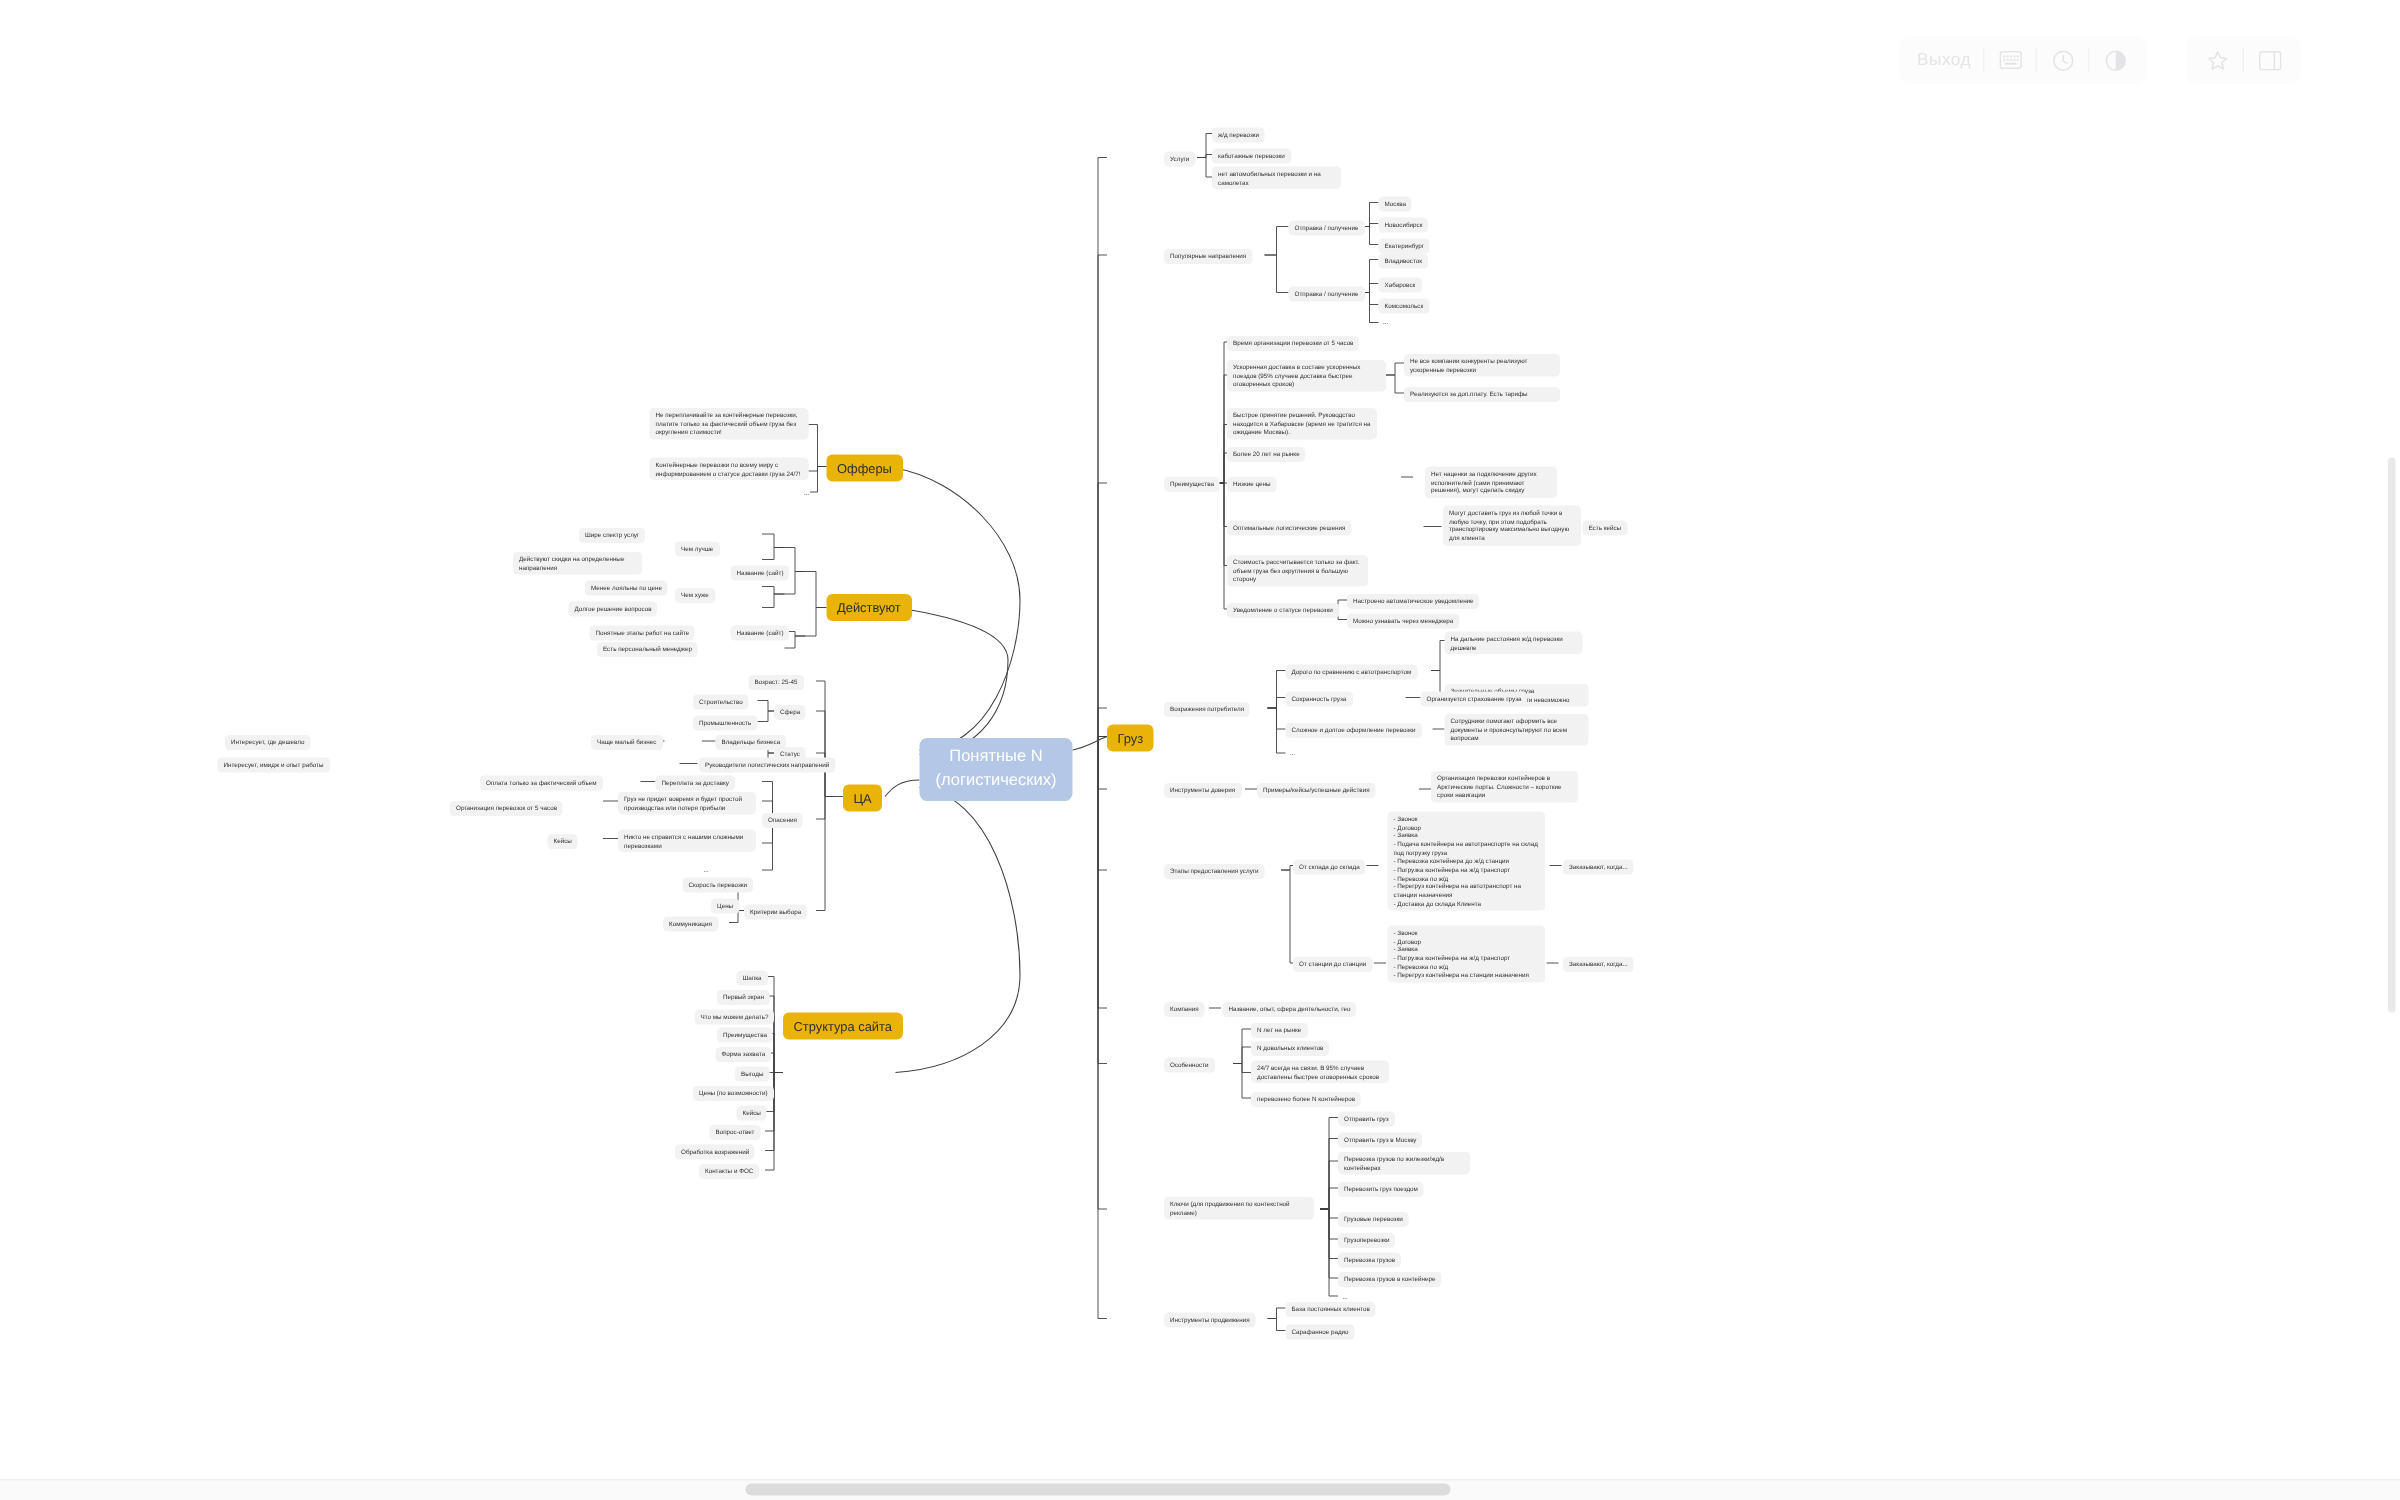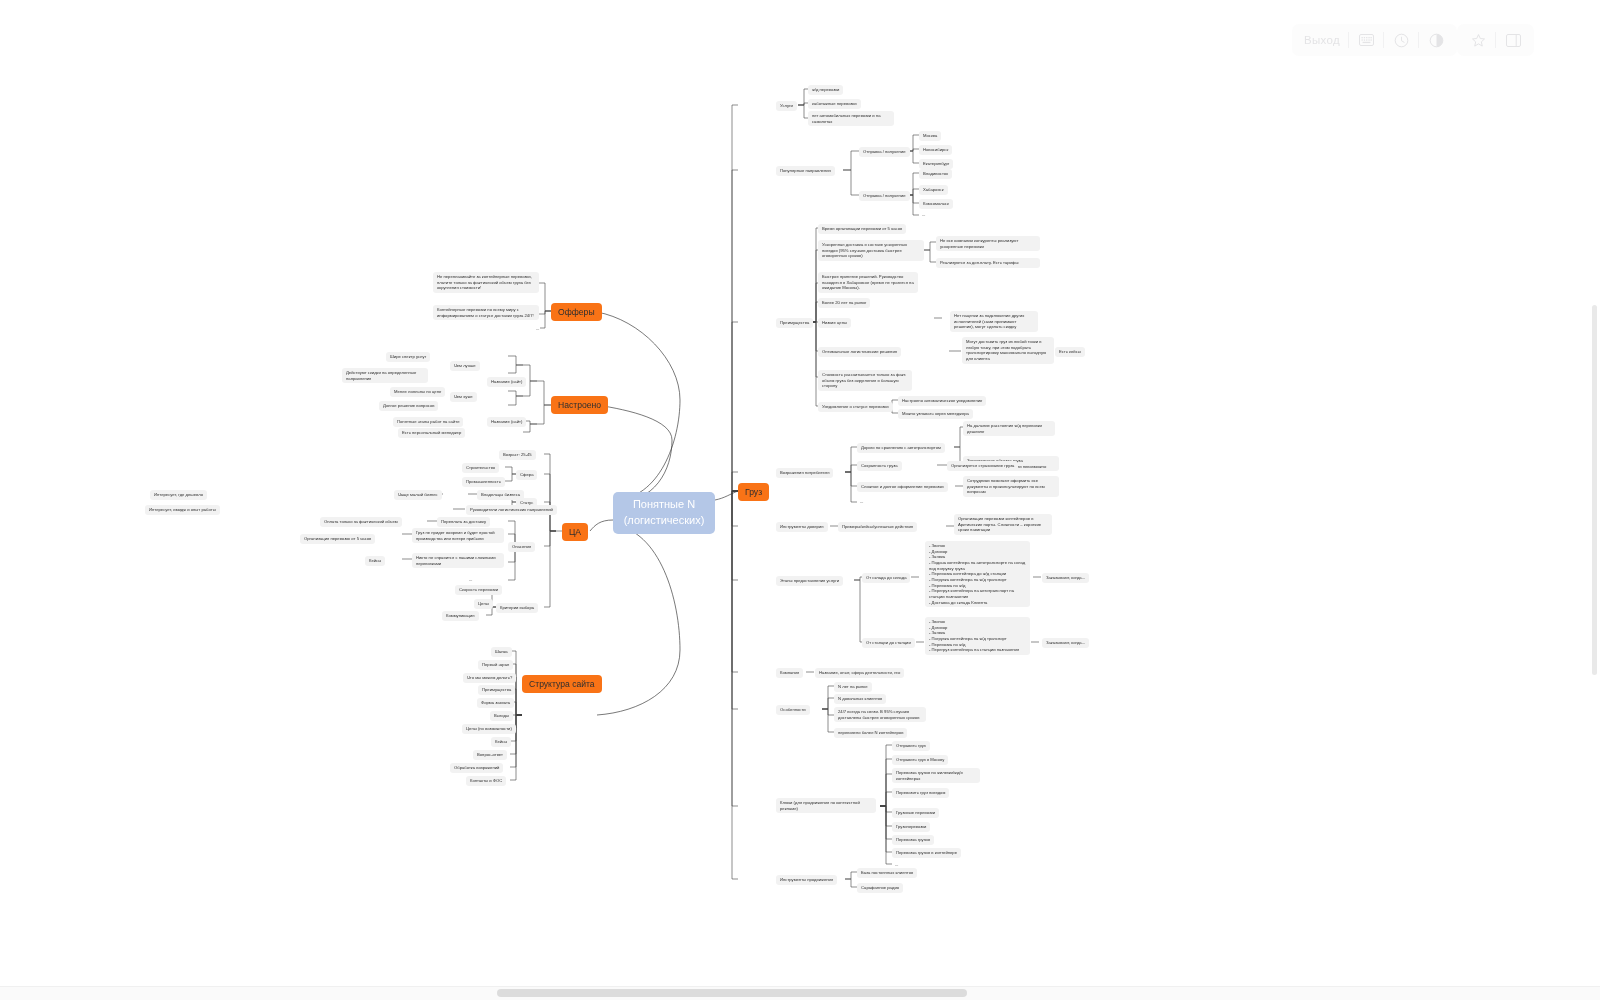--- a/index.html
+++ b/index.html
@@ -8,21 +8,21 @@
     width: 1600px; height: 1000px;
     overflow: hidden;
     background: #ffffff;
     font-family: "Liberation Sans", sans-serif;
   }
   #app { position: relative; width: 1600px; height: 1000px; background:#fff; }
 
   
   .toolbar {
     position: absolute; top: 24px; right: 66px;
-    display: flex; align-items: center; gap: 0;
+    display: flex; align-items: center; gap: 26px;
     z-index: 40;
   }
   .tb-group {
     display: flex; align-items: center;
     background: #fcfcfc;
     border-radius: 7px;
     height: 32px;
     padding: 0 4px;
   }
   .tb-btn {
@@ -63,21 +63,21 @@
     border-radius: 5px;
     font-size: 11px;
     text-align: center;
     display: flex; flex-direction: column;
     align-items: center; justify-content: center;
     line-height: 1.45;
     z-index: 10;
   }
   .l1 {
     position:absolute;
-    background:#f97316;
+    background:#eab308;
     border-radius:4px;
     font-size: 8.6px;
     color:#2f2f2f;
     padding: 4px 7px;
     z-index: 8;
     white-space: nowrap;
   }
 
   
   .sb-h-track {
@@ -312,21 +312,21 @@
         <path d="M845 879 h6 v8 h6"></path>
       </g>
     </svg>
 
     <div class="root" style="left:613px; top:492px; width:102px; height:42px;">
       <div>Понятные N</div>
       <div>(логистических)</div>
     </div>
 
     <div class="l1" style="left:551px; top:303px;">Офферы</div>
-    <div class="l1" style="left:551px; top:396px;">Настроено</div>
+    <div class="l1" style="left:551px; top:396px;">Действуют</div>
     <div class="l1" style="left:562px; top:523px;">ЦА</div>
     <div class="l1" style="left:522px; top:675px;">Структура сайта</div>
     <div class="l1" style="left:738px; top:483px;">Груз</div>
 
     <div class="node n4" style="left:433px; top:272px; width:106px;">Не переплачивайте за контейнерные перевозки, платите только за фактический объем груза без округления стоимости!</div>
     <div class="node n4" style="left:433px; top:305px; width:106px;">Контейнерные перевозки по всему миру с информированием о статусе доставки груза 24/7!</div>
     <div class="node n4 plain" style="left:533px; top:325px;">...</div>
 
     <div class="node n4" style="left:487px; top:377px;">Название (сайт)</div>
     <div class="node n4" style="left:450px; top:361px;">Чем лучше</div>

